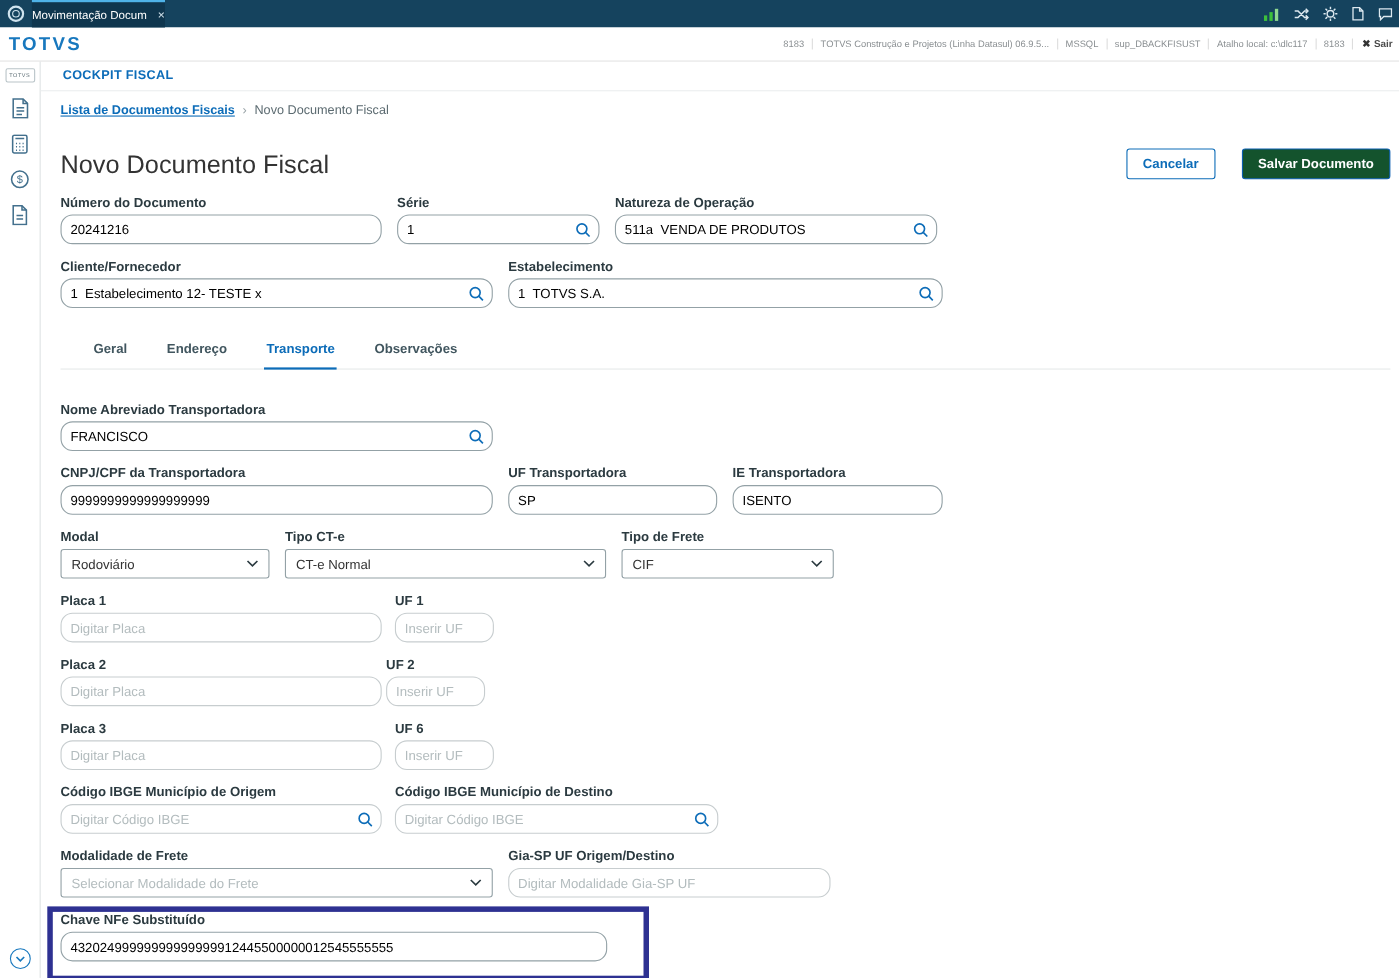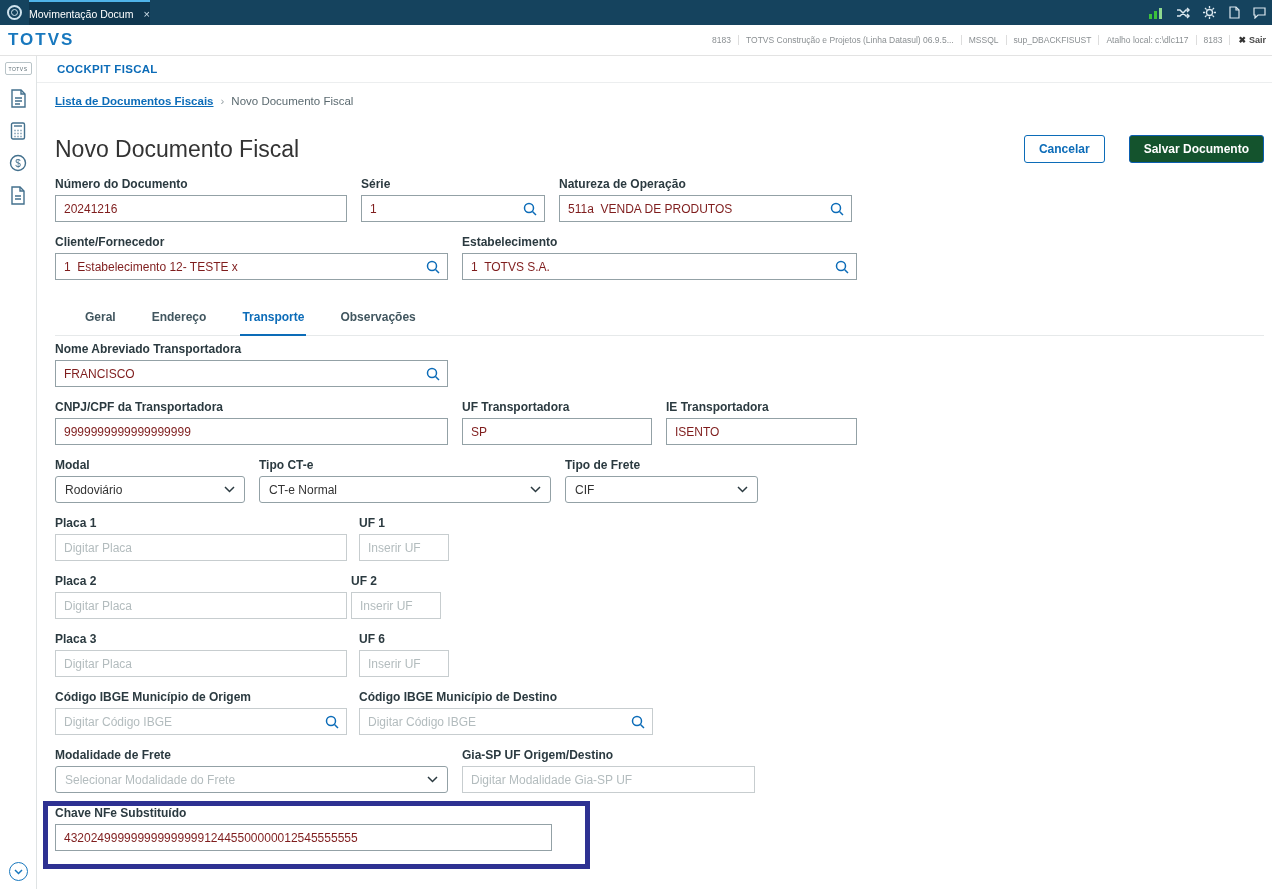--- a/index.html
+++ b/index.html
@@ -44,35 +44,35 @@
   .btn{height:28px;border-radius:3px;font-family:"Liberation Sans",sans-serif;font-size:12px;font-weight:bold;padding:0 14px;cursor:pointer}
   .btn-outline{background:#fff;border:1px solid #0c6cb8;color:#0c6cb8}
   .btn-primary{background:#14532d;border:1px solid #0b5eb0;color:#fff}
 
   
   .form{margin-top:14px}
   .frow{display:flex;gap:14px;margin-bottom:13px}
   .fg{display:flex;flex-direction:column}
   .fg label{font-size:12px;font-weight:bold;color:#2b3a40;margin-bottom:4px}
   .input-wrap{position:relative}
-  input.txt{width:100%;height:27px;border:1px solid #93a1a6;border-radius:0;padding:0 8px;font:12px "Liberation Sans",sans-serif;color:#7f1d1d;background:#fff}
+  input.txt{width:100%;height:27px;border:1px solid #93a1a6;border-radius:11px;padding:0 8px;font:12px "Liberation Sans",sans-serif;color:#000000;background:#fff}
   input.txt::placeholder{color:#b3bcbe}
   input.txt.light{border-color:#c7cdcf}
   .has-icon input{padding-right:30px}
   .search-icon{position:absolute;right:8px;top:50%;transform:translateY(-50%);cursor:pointer;display:flex}
   .select{height:27px;border:1px solid #93a1a6;border-radius:3px;display:flex;align-items:center;justify-content:space-between;padding:0 9px;font-size:12px;color:#333;cursor:pointer;background:#fff}
   .select.ph span{color:#b3bcbe}
   .w90{width:90px}.w184{width:184px}.w190{width:190px}.w191{width:191px}.w193{width:193px}
   .w292{width:292px}.w293{width:293px}.w294{width:294px}.w393{width:393px}.w395{width:395px}.w497{width:497px}
 
   
   .tabs{display:flex;gap:32px;margin-top:24px;border-bottom:1px solid #e6e9ea;padding-left:28px}
   .tab-item{font-size:12px;font-weight:bold;color:#41565f;padding:6px 2px 10px;cursor:pointer}
   .tab-item.active{color:#0c6cb8;border-bottom:2px solid #0c6cb8;margin-bottom:-1px}
-  .tabsect{margin-top:6px}
+  .tabsect{margin-top:29px}
 
   
   .chave-wrap{position:relative;width:497px}
   .ring{position:absolute;left:-12px;top:-5px;width:547px;height:68px;border:5px solid #2e3192;pointer-events:none;z-index:5}
 </style>
 </head>
 <body>
 
 <div class="topbar">
   <span class="tb-logo"></span>

